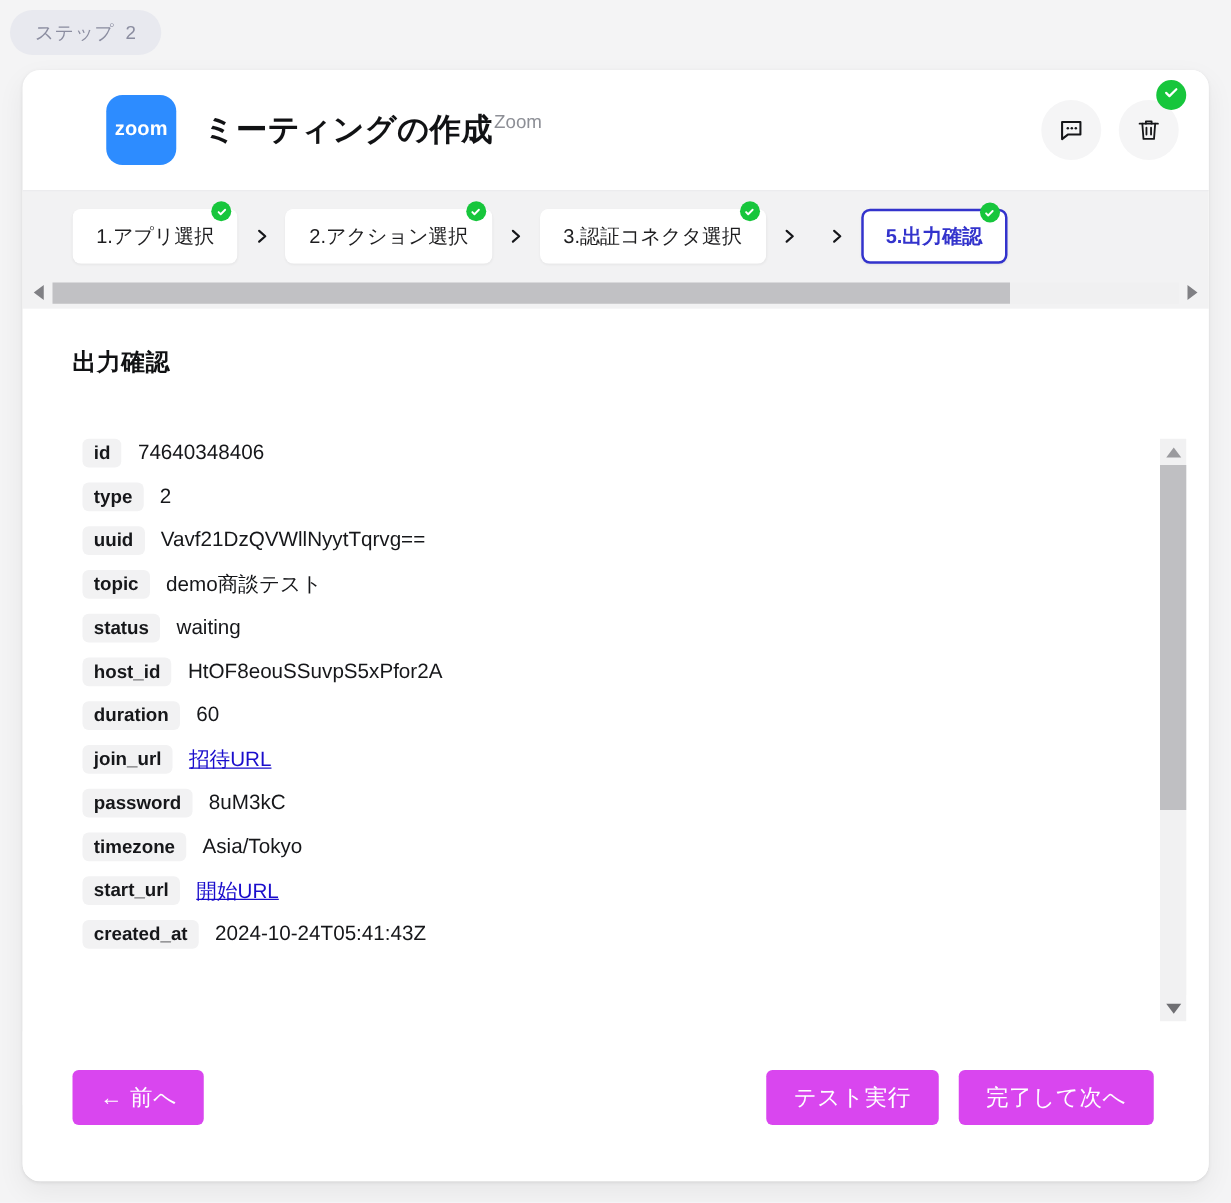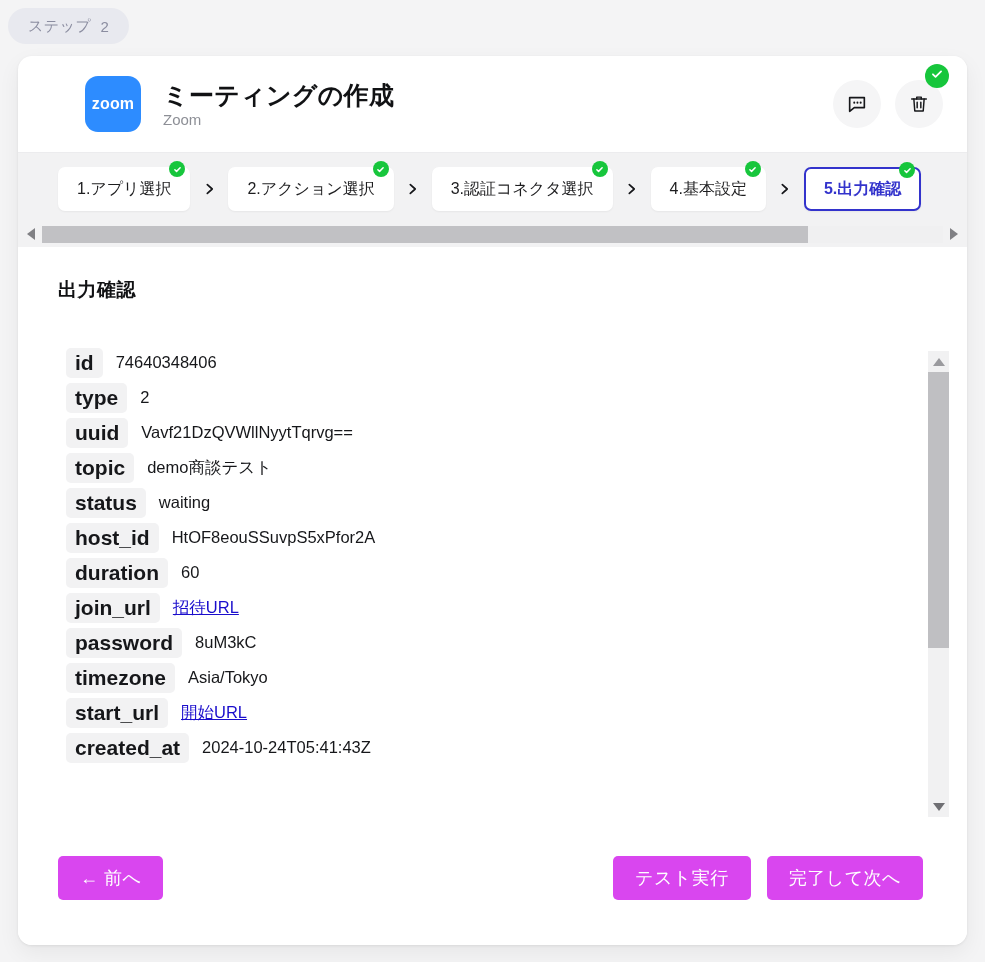--- a/index.html
+++ b/index.html
@@ -74,21 +74,20 @@
     align-items: center;
     justify-content: center;
     font-size: 16px;
     font-weight: 700;
     letter-spacing: .2px;
     flex: 0 0 auto;
   }
   .title-wrap {
     margin-left: 22px;
     display: flex;
-    flex-direction: column;
     justify-content: flex-start;
     gap: 1px;
   }
   .app-title {
     font-size: 25px;
     font-weight: 600;
     color: #111214;
     line-height: 1.2;
     letter-spacing: .3px;
   }
@@ -260,21 +259,21 @@
   .kv-row {
     display: flex;
     align-items: center;
     height: 35px;
     gap: 0;
   }
   .kv-key {
     background: #f2f2f3;
     border-radius: 5px;
     padding: 3px 9px;
-    font-size: 21px;
+    font-size: 15px;
     font-weight: 700;
     color: #16171a;
     white-space: nowrap;
   }
   .kv-val {
     margin-left: 13px;
     font-size: 16.5px;
     color: #16171a;
     white-space: nowrap;
   }
@@ -444,28 +443,20 @@
                 <path d="M5 12.5l4.5 4.5L19 7.5"></path>
               </svg>
           </span>
         </div>
         <div class="tab-sep">
           <svg width="13" height="20" viewBox="0 0 24 24" fill="none" stroke="#16171a" stroke-width="3.2" stroke-linecap="round" stroke-linejoin="round">
               <path d="M8 4l9 8-9 8"></path>
             </svg>
         </div>
 
-        <div class="tab">
-          <span>4.基本設定</span>
-          <span class="badge">
-            <svg width="9" height="9" viewBox="0 0 24 24" fill="none" stroke="#ffffff" stroke-width="4" stroke-linecap="round" stroke-linejoin="round">
-                <path d="M5 12.5l4.5 4.5L19 7.5"></path>
-              </svg>
-          </span>
-        </div>
         <div class="tab-sep">
           <svg width="13" height="20" viewBox="0 0 24 24" fill="none" stroke="#16171a" stroke-width="3.2" stroke-linecap="round" stroke-linejoin="round">
               <path d="M8 4l9 8-9 8"></path>
             </svg>
         </div>
 
         <div class="tab active">
           <span>5.出力確認</span>
           <span class="badge">
             <svg width="9" height="9" viewBox="0 0 24 24" fill="none" stroke="#ffffff" stroke-width="4" stroke-linecap="round" stroke-linejoin="round">

